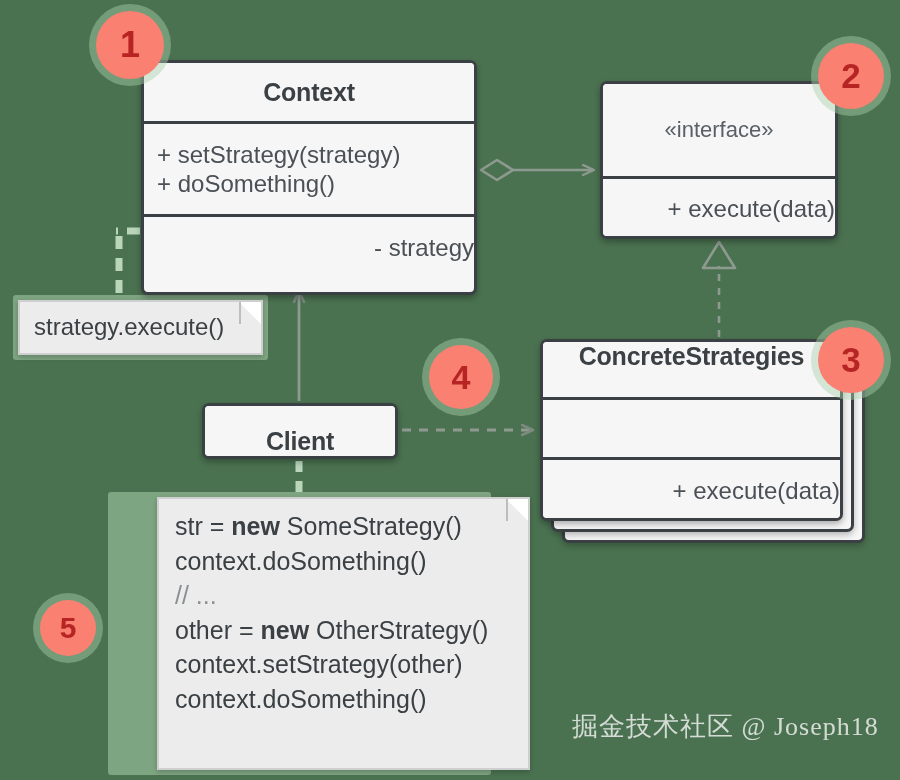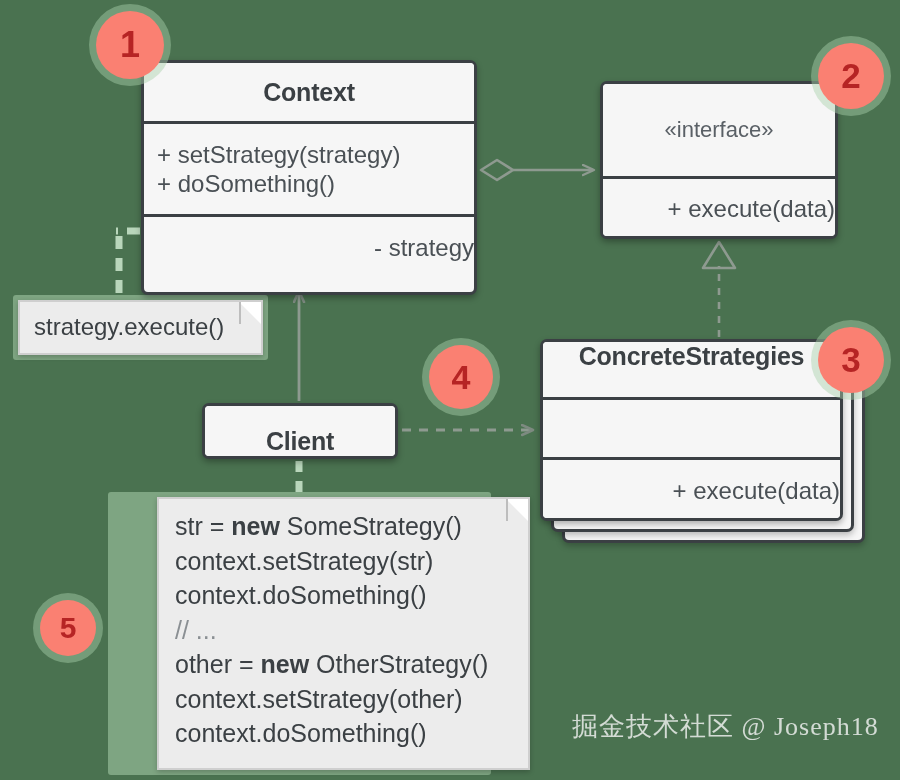--- a/index.html
+++ b/index.html
@@ -244,23 +244,20 @@
     <div class="note-fold"></div>
     <div class="note-fold-edge"></div>
   </div>
 
   <div class="uml-note" id="note-code">
     <div class="code-body">
       <div class="code-line">
         <span>str = </span><b>new</b><span> SomeStrategy()</span>
       </div>
       <div class="code-line">
-        <span>context.setStrategy(str)</span>
-      </div>
-      <div class="code-line">
         <span>context.doSomething()</span>
       </div>
       <div class="code-line code-comment">
         <span>// ...</span>
       </div>
       <div class="code-line">
         <span>other = </span><b>new</b><span> OtherStrategy()</span>
       </div>
       <div class="code-line">
         <span>context.setStrategy(other)</span>

